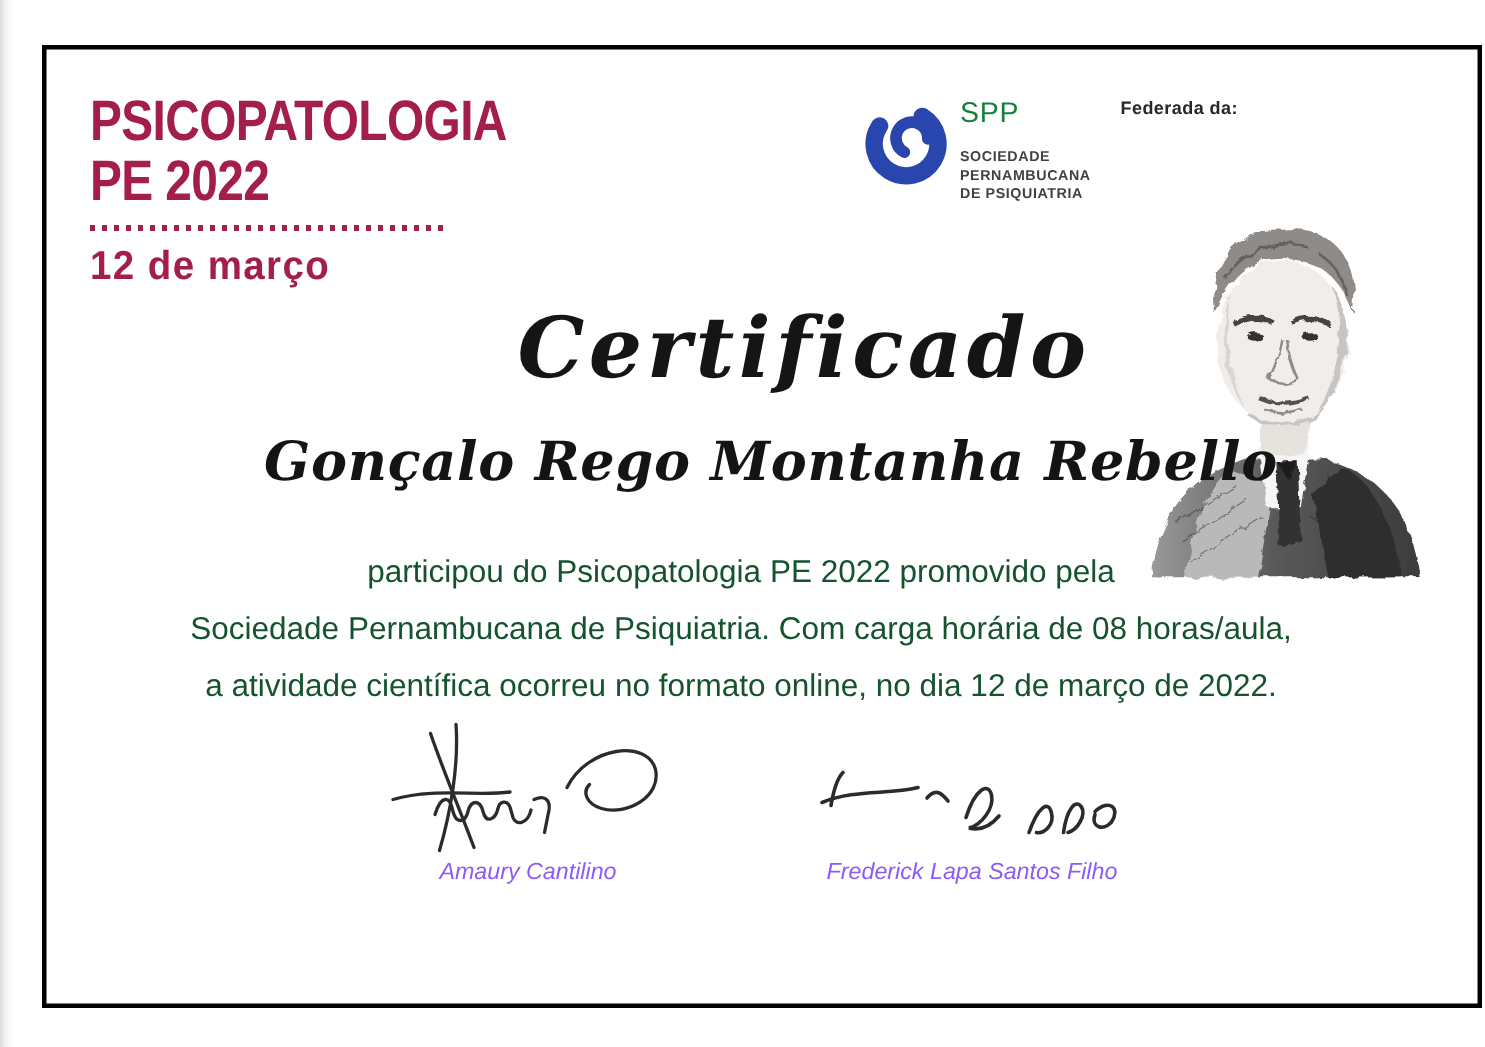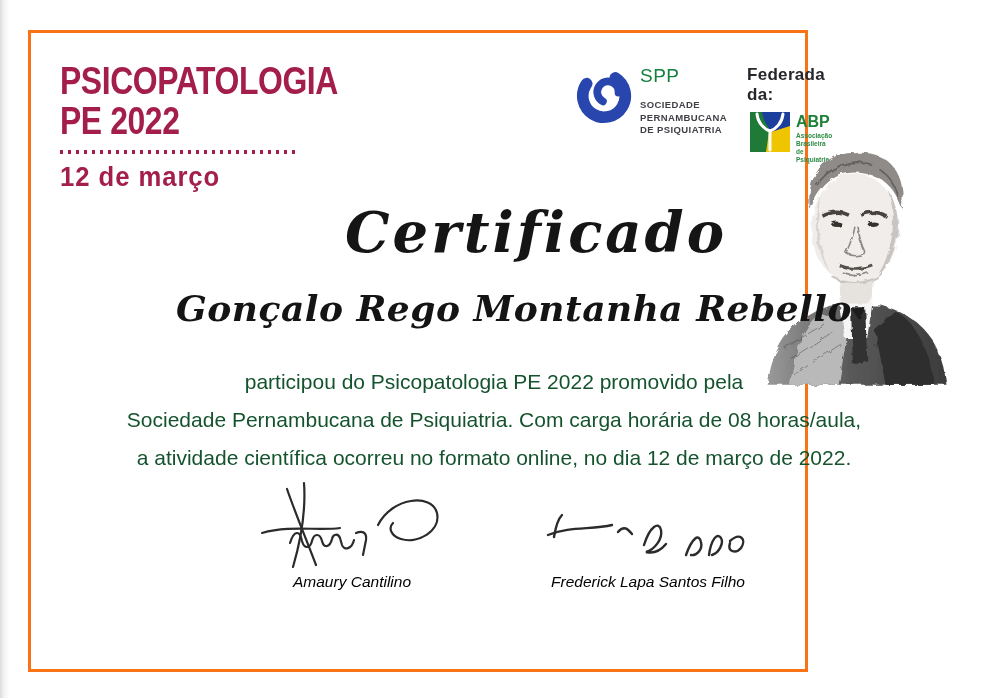--- a/index.html
+++ b/index.html
@@ -10,22 +10,22 @@
     font-family: "Liberation Sans", sans-serif;
     overflow: hidden;
   }
   .edge-shade {
     position: absolute; left: 0; top: 0; width: 10px; height: 698px;
     background: linear-gradient(90deg, #dcdcdc 0, #f3f3f3 4px, #ffffff 10px);
   }
   .certificate {
     position: absolute;
     left: 28px; top: 30px;
-    width: 780px; height: 642px;
-    border: 3px solid #f97316;
+    width: 960px; height: 642px;
+    border: 3px solid #000000;
     background: #ffffff;
   }
   
   .event-block { position: absolute; left: 29px; top: 28px; }
   .event-title {
     color: #A41E4C;
     font-weight: bold;
     font-size: 38px;
     line-height: 40px;
     letter-spacing: -0.5px;
@@ -47,21 +47,21 @@
     transform: scaleX(0.95);
     transform-origin: left top;
   }
   
   .spp-logo { position: absolute; left: 545px; top: 30px; display: flex; align-items: flex-start; }
   .spp-text { margin-left: 6px; margin-top: 2px; }
   .spp-acronym { font-size: 19px; font-weight: normal; color: #15803d; letter-spacing: 0.5px; }
   .spp-name { font-size: 9.5px; font-weight: bold; color: #3f3f46; letter-spacing: 0.4px; line-height: 12.5px; margin-top: 12px; }
   
   .abp-block { position: absolute; left: 716px; top: 32px; }
-  .federada-label { font-size: 17px; font-weight: bold; color: #26262b; letter-spacing: 0.3px; }
+  .federada-label { font-size: 12px; font-weight: bold; color: #26262b; letter-spacing: 0.3px; }
   .abp-row { display: flex; margin-top: 7px; margin-left: 3px; }
   .abp-text { margin-left: 6px; margin-top: 1px; }
   .abp-acronym { font-size: 16px; font-weight: bold; color: #1F8038; }
   .abp-name { font-size: 6.5px; color: #2e8a45; line-height: 8px; margin-top: 1px; font-weight: bold; }
   
   .certificado-title {
     position: absolute; left: 0; top: 166px; width: 926px;
     text-align: center;
     font-family: "DejaVu Serif", serif;
     font-style: italic;
@@ -93,21 +93,21 @@
   .portrait { position: absolute; left: 722px; top: 112px; width: 204px; height: 248px; }
   
   .sig-block { position: absolute; top: 448px; width: 300px; text-align: center; }
   .sig-left { left: 171px; }
   .sig-right { left: 467px; }
   .sig-art { height: 88px; display: flex; align-items: flex-end; justify-content: center; }
   .sig-name, .sig-role {
     font-style: italic;
     font-size: 15.5px;
     line-height: 19px;
-    color: #000000;
+    color: #8b5cf6;
   }
   .sig-name { margin-top: 3px; }
 </style>
 </head>
 <body>
 
 <div class="edge-shade"></div>
 
 <div class="certificate">
 
@@ -130,42 +130,20 @@
       <div class="spp-name">
         <div>SOCIEDADE</div>
         <div>PERNAMBUCANA</div>
         <div>DE PSIQUIATRIA</div>
       </div>
     </div>
   </div>
 
   <div class="abp-block">
     <div class="federada-label">Federada da:</div>
-    <div class="abp-row">
-      <span>
-        <svg width="40" height="40" viewBox="0 0 40 40">
-          <rect x="0" y="0" width="40" height="40" fill="#1F7A38"></rect>
-          <polygon points="20,14 40,12 40,40 16,40" fill="#EFC400"></polygon>
-          <polygon points="12,0 40,0 40,14 21,20 14,8" fill="#1C3E9C"></polygon>
-          <g stroke="#ffffff" stroke-width="3" fill="none" stroke-linecap="round">
-            <path d="M20,38 L20,19"></path>
-            <path d="M20,19 C14,17 8,11 7,2"></path>
-            <path d="M20,19 C26,17 32,11 33,2"></path>
-          </g>
-        </svg>
-      </span>
-      <div class="abp-text">
-        <div class="abp-acronym">ABP</div>
-        <div class="abp-name">
-          <div>Associação</div>
-          <div>Brasileira de</div>
-          <div>Psiquiatria</div>
-        </div>
-      </div>
-    </div>
   </div>
 
   <div class="portrait">
     <svg width="204" height="248" viewBox="0 0 200 244">
       <defs>
         <filter id="rough" x="-10%" y="-10%" width="120%" height="120%">
           <feTurbulence type="fractalNoise" baseFrequency="0.12" numOctaves="3" result="n"></feTurbulence>
           <feDisplacementMap in="SourceGraphic" in2="n" scale="5"></feDisplacementMap>
         </filter>
         <linearGradient id="suitg" x1="0" y1="0" x2="1" y2="0">

